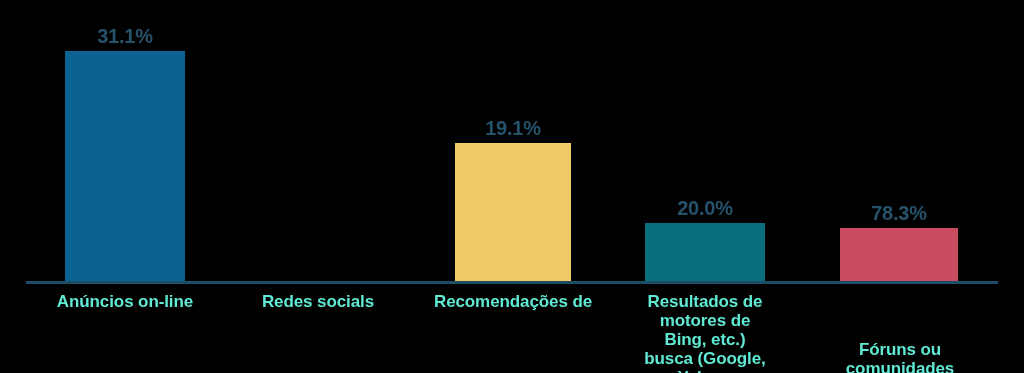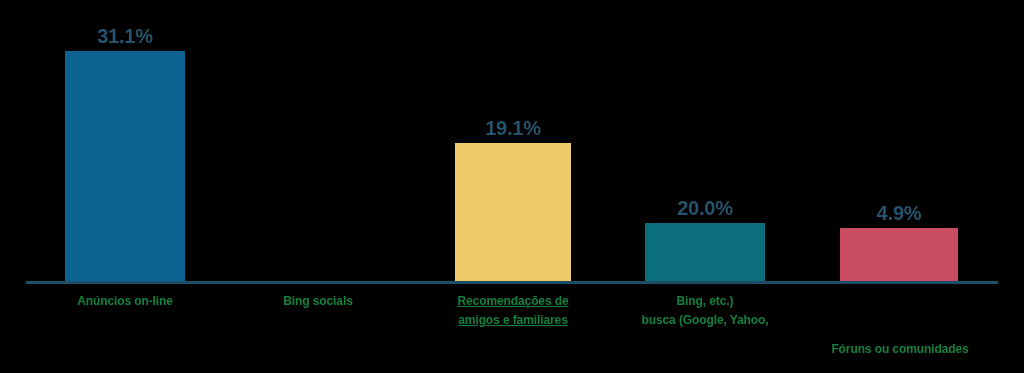--- a/index.html
+++ b/index.html
@@ -61,23 +61,23 @@
     font-size: 20px;
     font-weight: bold;
     color: #26536b;
     letter-spacing: -0.2px;
   }
 
   .cat-label {
     position: absolute;
     top: 292px;
     text-align: center;
-    font-size: 12px;
+    font-size: 17px;
     font-weight: bold;
-    color: #15803d;
+    color: #5eead4;
     line-height: 19px;
     letter-spacing: -0.1px;
   }
 </style>
 </head>
 <body>
 
 <div id="chart-root">
   <div class="plot-area">
 
@@ -86,46 +86,46 @@
     <div class="bar-group" style="left:65px; width:120px; height:230px;">
       <div class="bar" style="height:100%; background:#0a6390;">
         <span class="bar-value">31.1%</span>
       </div>
     </div>
     <div class="cat-label" style="left:47px; width:156px;">
       <div>Anúncios on-line</div>
     </div>
 
     <div class="cat-label" style="left:240px; width:156px;">
-      <div>Bing socials</div>
+      <div>Redes socials</div>
     </div>
 
     <div class="bar-group" style="left:455px; width:116px; height:138px;">
       <div class="bar" style="height:100%; background:#efcb67;">
         <span class="bar-value">19.1%</span>
       </div>
     </div>
-    <div class="cat-label" style="left:432px; width:162px;text-decoration:underline;">
+    <div class="cat-label" style="left:432px; width:162px;">
       <div>Recomendações de</div>
-      <div>amigos e familiares</div>
     </div>
 
     <div class="bar-group" style="left:645px; width:120px; height:58px;">
       <div class="bar" style="height:100%; background:#0b6e7d;">
         <span class="bar-value">20.0%</span>
       </div>
     </div>
     <div class="cat-label" style="left:615px; width:180px;">
+      <div>Resultados de motores de</div>
       <div>Bing, etc.)</div>
       <div>busca (Google, Yahoo,</div>
     </div>
 
     <div class="bar-group" style="left:840px; width:118px; height:53px;">
       <div class="bar" style="height:100%; background:#ca4c60;">
-        <span class="bar-value">4.9%</span>
+        <span class="bar-value">78.3%</span>
       </div>
     </div>
     <div class="cat-label" style="left:812px; width:176px;margin-top:48px;">
       <div>Fóruns ou comunidades</div>
     </div>
 
   </div>
 </div>
 
 </body></html>

